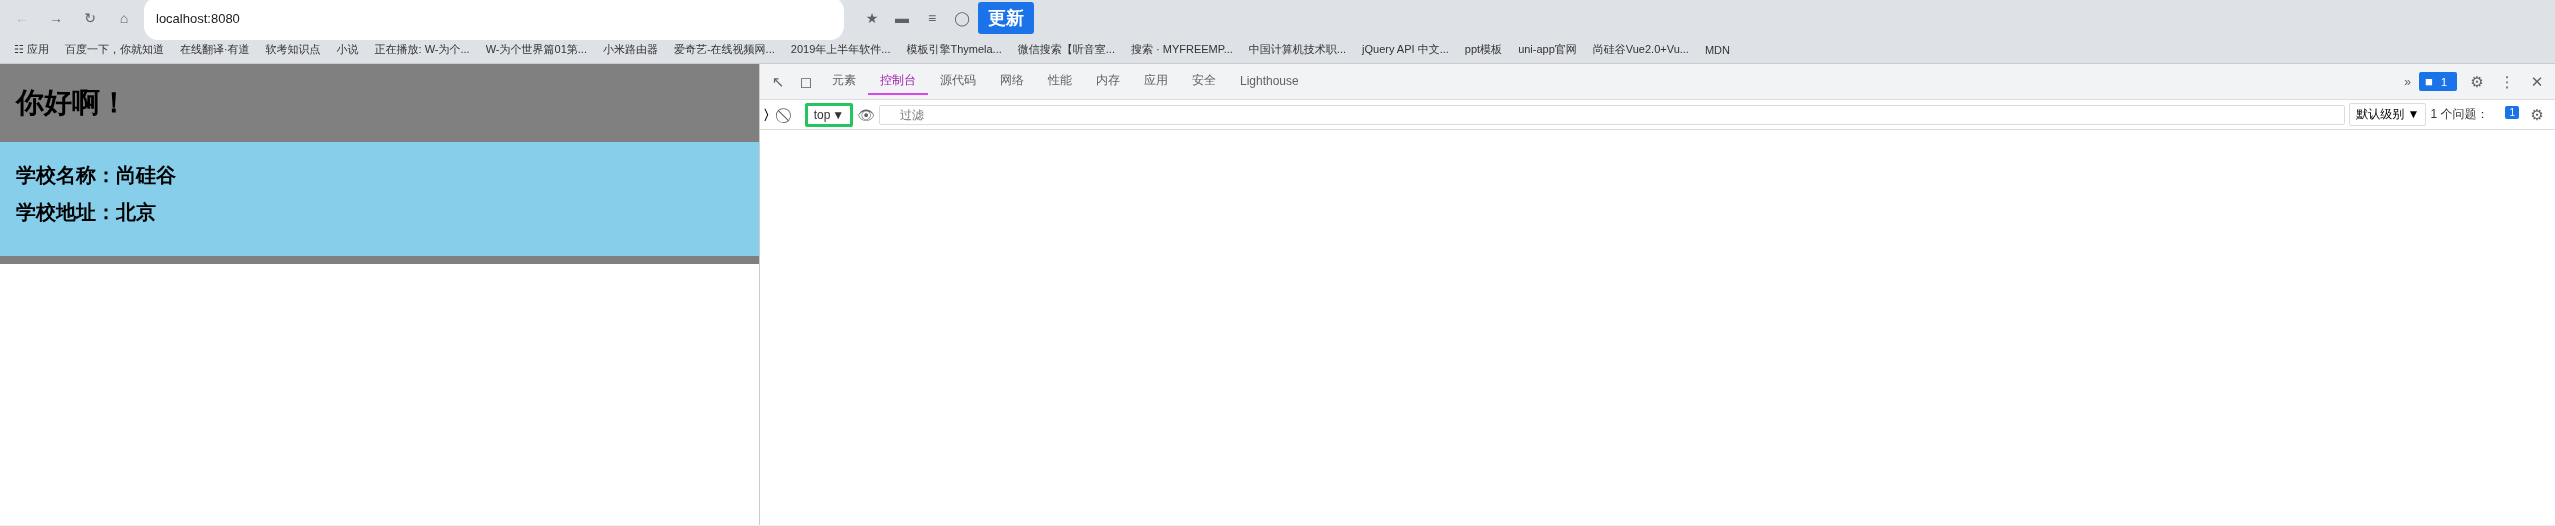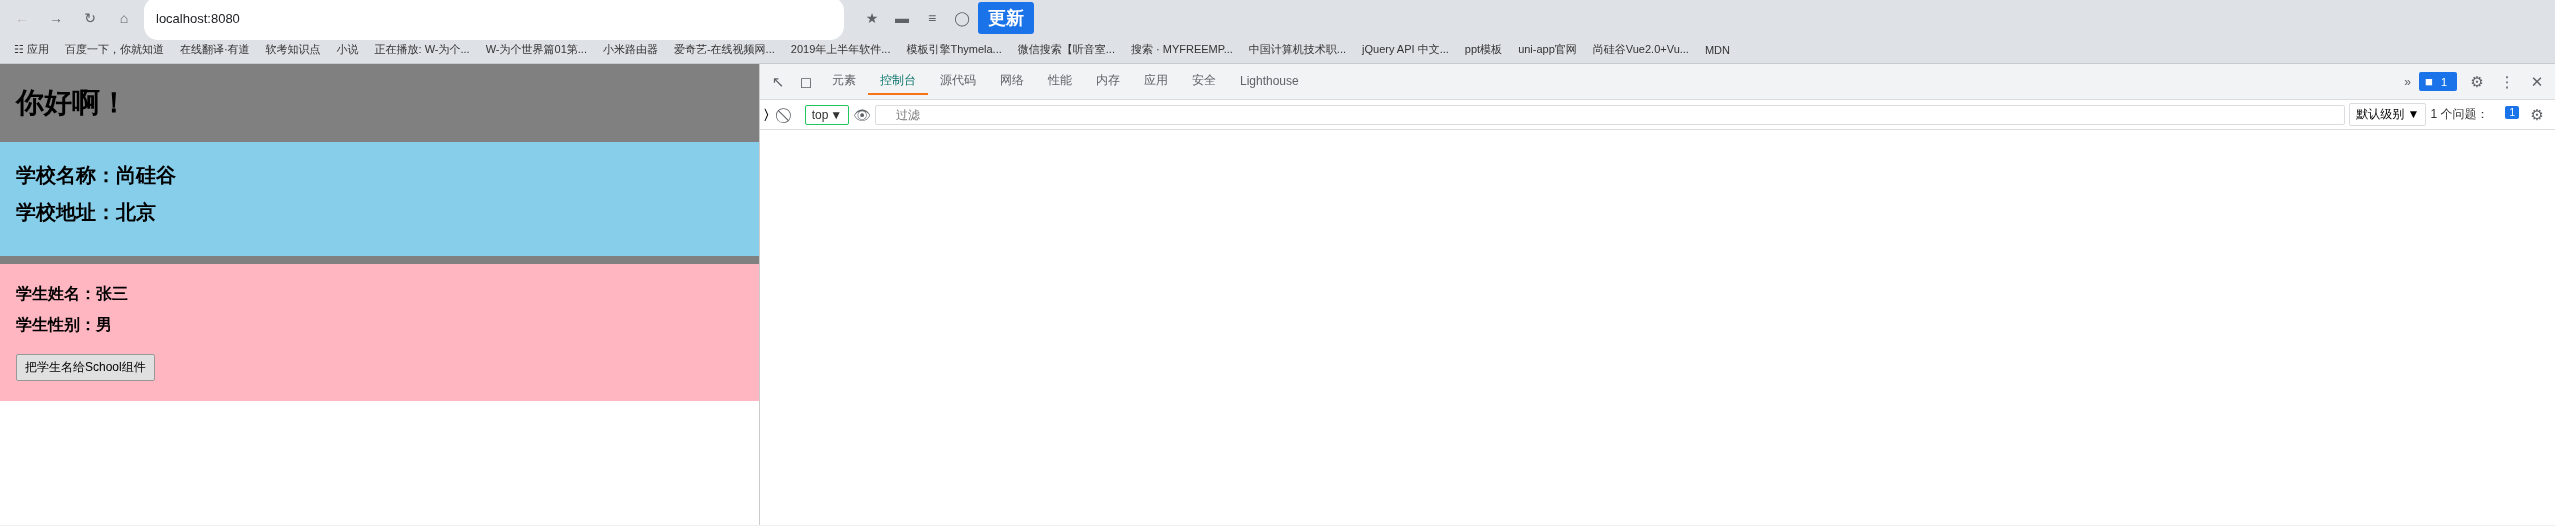--- a/index.html
+++ b/index.html
@@ -189,22 +189,22 @@
       height: 26px;
       display: flex;
       align-items: center;
       font-size: 12px;
       color: #5f6368;
       cursor: pointer;
       border-bottom: 2px solid transparent;
       white-space: nowrap;
     }
     .devtools-tab.active {
-      color: #0f766e;
-      border-bottom: 2px solid #f97316;
+      color: #a21caf;
+      border-bottom: 2px solid #d946ef;
     }
 
     .devtools-more {
       padding: 0 8px;
       font-size: 12px;
       color: #5f6368;
       cursor: pointer;
     }
 
     .devtools-right-icons {
@@ -228,21 +228,21 @@
       height: 30px;
       border-bottom: 1px solid #dadce0;
       padding: 0 4px;
       gap: 4px;
       background: #fff;
     }
 
     .console-top-selector {
       display: flex;
       align-items: center;
-      border: 1px solid #22c55e;
+      border: 3px solid #22c55e;
       border-radius: 2px;
       padding: 2px 6px;
       font-size: 12px;
       color: #333;
       cursor: pointer;
       gap: 2px;
     }
 
     .console-eye {
       font-size: 14px;
@@ -356,29 +356,20 @@
     </div>
     <div class="page-school">
       <p>
         <span>学校名称：</span><span>尚硅谷</span>
       </p>
       <p>
         <span>学校地址：</span><span>北京</span>
       </p>
     </div>
     <div class="page-divider"></div>
-    <div class="page-student">
-      <p>
-        <span>学生姓名：</span><span>张三</span>
-      </p>
-      <p>
-        <span>学生性别：</span><span>男</span>
-      </p>
-      <button>把学生名给School组件</button>
-    </div>
   </div>
 
   <div class="devtools-panel">
 
     <div class="devtools-toolbar">
       <button class="devtools-icon-btn">↖</button>
       <button class="devtools-icon-btn">◻</button>
 
       <div class="devtools-tabs">
         <div class="devtools-tab">元素</div>

